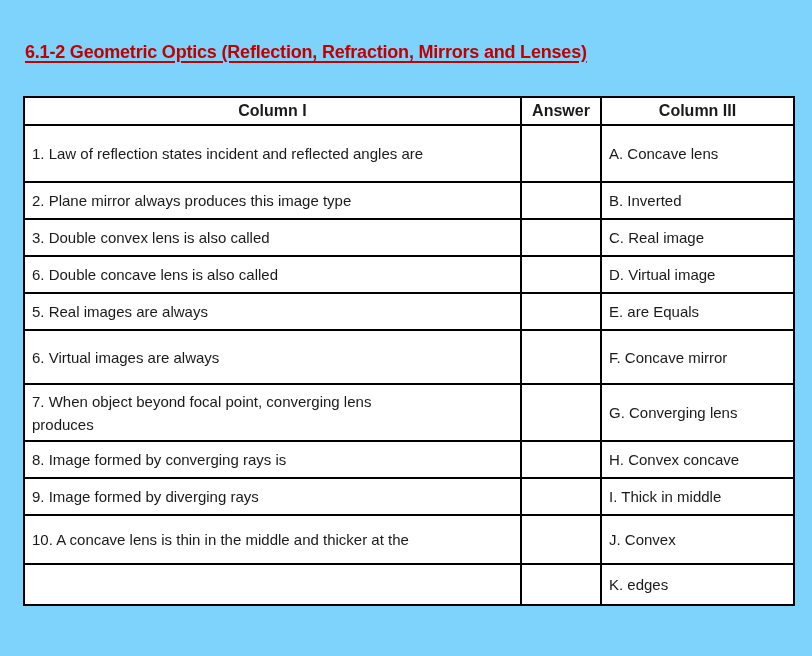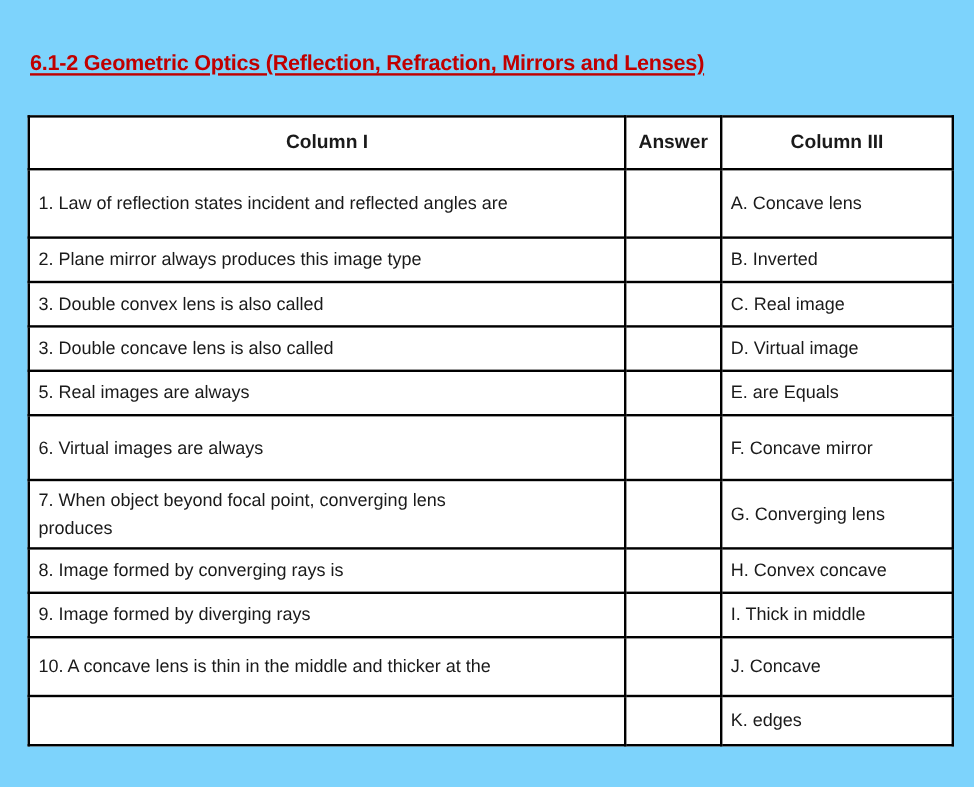--- a/index.html
+++ b/index.html
@@ -48,21 +48,21 @@
     text-align: center;
     padding: 2px 2px;
   }
   td {
     font-size: 15px;
     line-height: 23px;
     padding: 3px 5px 3px 7px;
   }
   td.q { white-space: pre-line; margin-top: 44px; }
   td.a { padding: 0; }
-  thead tr { height: 44px; padding-left: 38px; }
+  thead tr { height: 28px; padding-left: 38px; }
   tbody tr { height: 37px; }
   tbody tr:nth-child(1)  { height: 57px; }
   tbody tr:nth-child(6)  { height: 54px; }
   tbody tr:nth-child(7)  { height: 57px; }
   tbody tr:nth-child(10) { height: 49px; padding-left: 20px; }
   tbody tr:nth-child(11) { height: 41px; border-radius: 19px; }
 </style>
 </head>
 <body>
 
@@ -92,21 +92,21 @@
         <td class="q">2. Plane mirror always produces this image type</td>
         <td class="a"></td>
         <td class="c">B. Inverted</td>
       </tr>
       <tr>
         <td class="q">3. Double convex lens is also called</td>
         <td class="a"></td>
         <td class="c">C. Real image</td>
       </tr>
       <tr>
-        <td class="q">3. Double concave lens is also called</td>
+        <td class="q">6. Double concave lens is also called</td>
         <td class="a"></td>
         <td class="c">D. Virtual image</td>
       </tr>
       <tr>
         <td class="q">5. Real images are always</td>
         <td class="a"></td>
         <td class="c">E. are Equals</td>
       </tr>
       <tr>
         <td class="q">6. Virtual images are always</td>
@@ -125,21 +125,21 @@
         <td class="c">H. Convex concave</td>
       </tr>
       <tr>
         <td class="q">9. Image formed by diverging rays</td>
         <td class="a"></td>
         <td class="c">I. Thick in middle</td>
       </tr>
       <tr>
         <td class="q">10. A concave lens is thin in the middle and thicker at the</td>
         <td class="a"></td>
-        <td class="c">J. Concave</td>
+        <td class="c">J. Convex</td>
       </tr>
       <tr>
         <td class="q"></td>
         <td class="a"></td>
         <td class="c">K. edges</td>
       </tr>
     </tbody>
   </table>
 </div>
 

